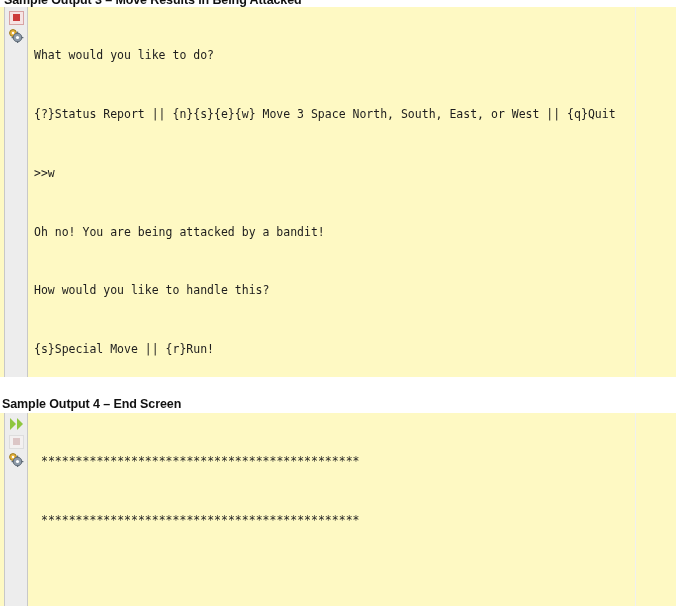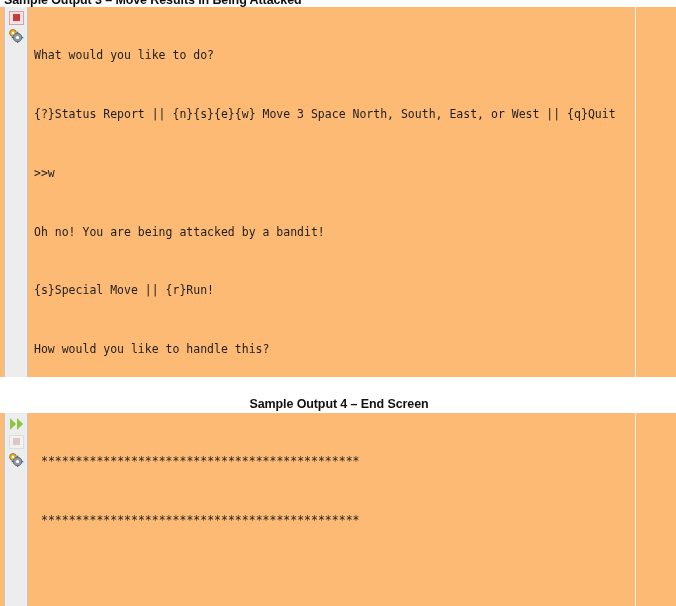--- a/index.html
+++ b/index.html
@@ -33,27 +33,26 @@
   }
   .heading-clipped .doc-heading {
     position: absolute;
     top: -7px;
     left: 2px;
   }
   .heading-4 {
     height: 17px;
     line-height: 17px;
     padding-top: 1px;
-    text-align: center;
   }
 
   
   .console {
     position: relative;
-    background: #fdba74;
+    background: #fef9c3;
     overflow: hidden;
   }
   .console-inner {
     display: flex;
     align-items: stretch;
     height: 100%;
   }
 
   
   .gutter {
@@ -179,22 +178,22 @@
           <rect x="3.6" y="9" width="2.2" height="1.2" fill="#5d6975"></rect>
         </svg>
       </div>
     </div>
 
     <div class="console-text">
       <div class="console-line">What would you like to do?</div>
       <div class="console-line">{?}Status Report || {n}{s}{e}{w} Move 3 Space North, South, East, or West || {q}Quit</div>
       <div class="console-line">&gt;&gt;w</div>
       <div class="console-line">Oh no! You are being attacked by a bandit!</div>
+      <div class="console-line">How would you like to handle this?</div>
       <div class="console-line">{s}Special Move || {r}Run!</div>
-      <div class="console-line">How would you like to handle this?</div>
       
       
       
       
       
       
       
       
       
       

